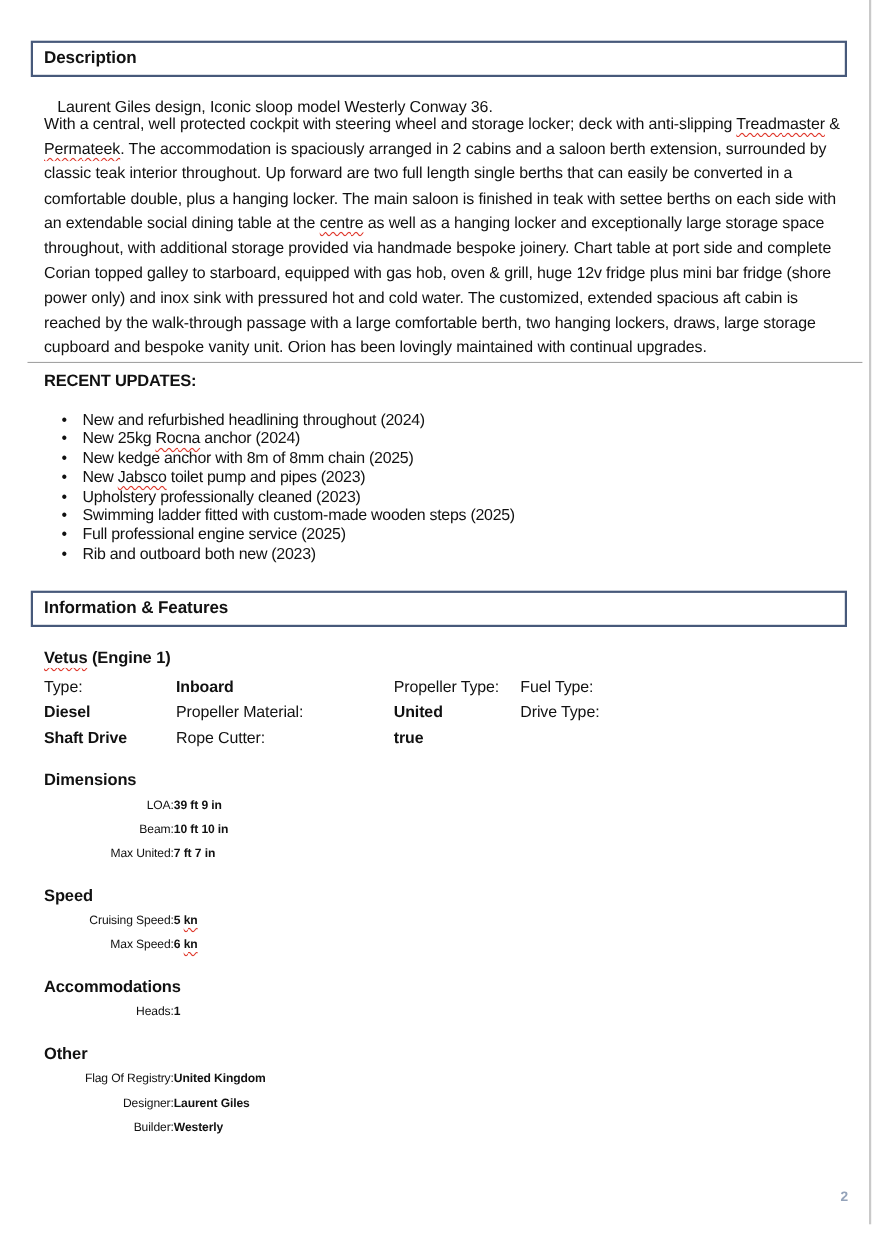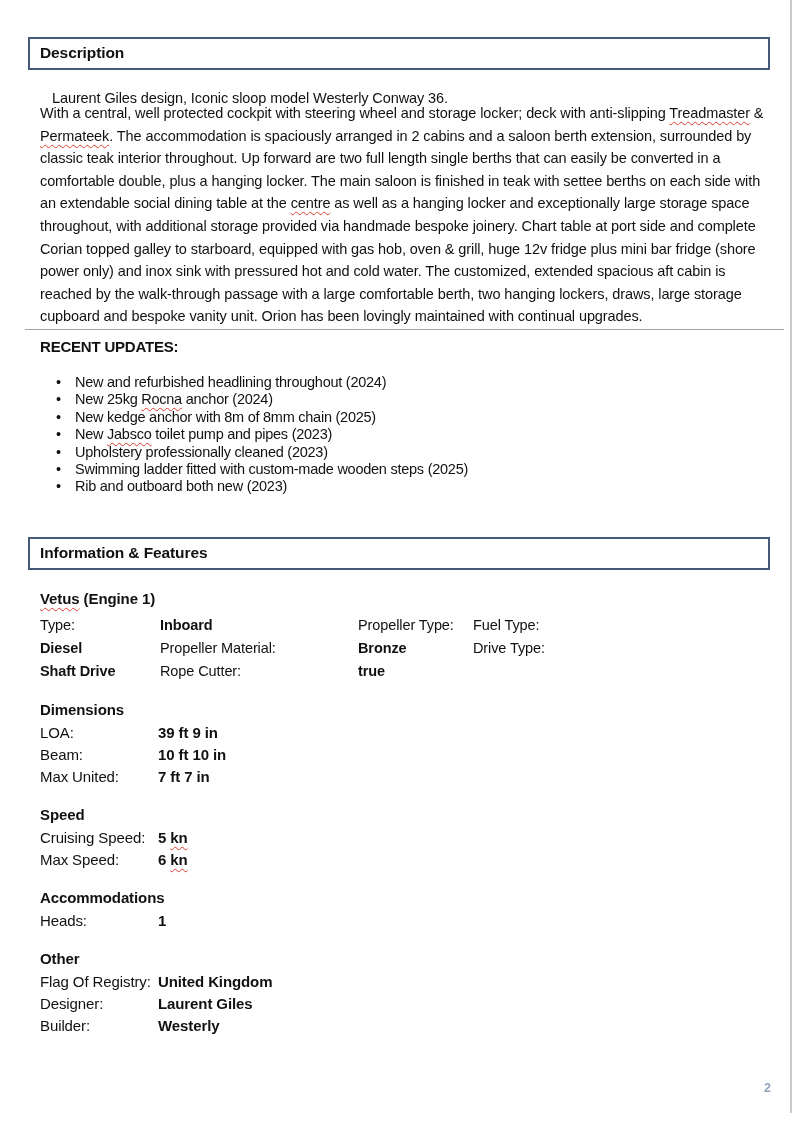--- a/index.html
+++ b/index.html
@@ -69,21 +69,21 @@
     display: grid;
     grid-template-columns: 120px 198px 115px 1fr;
     row-gap: 6px;
     font-size: 14.5px; line-height: 17px; letter-spacing: -0.1px;
   }
   .lbl { font-weight: 400; }
   .val { font-weight: 700; }
 
   .spec-row {
     display: flex; margin-bottom: 5px;
-    font-size: 15px; line-height: 17px; letter-spacing: -0.1px;
+    font-size: 11px; line-height: 17px; letter-spacing: -0.1px; text-align: right;
   }
   .spec-row .lbl { width: 118px; flex: none; }
 
   .misspell {
     text-decoration: underline wavy var(--misspell, #e0392d) 1px;
     text-decoration-skip-ink: none;
     text-underline-offset: 3px;
   }
 
   .page-number {
@@ -111,37 +111,38 @@
 
   <h2 class="updates-heading">RECENT UPDATES:</h2>
 
   <ul class="updates-list" id="updates-list">
       <li>New and refurbished headlining throughout (2024)</li>
       <li>New 25kg <span class="misspell">Rocna</span> anchor (2024)</li>
       <li>New kedge anchor with 8m of 8mm chain (2025)</li>
       <li>New <span class="misspell">Jabsco</span> toilet pump and pipes (2023)</li>
       <li>Upholstery professionally cleaned (2023)</li>
       <li>Swimming ladder fitted with custom-made wooden steps (2025)</li>
+      <li>Full professional engine service (2025)</li>
       <li>Rib and outboard both new (2023)</li>
     </ul>
 
   <div class="header-box" id="info-box">
     <span>Information &amp; Features</span>
   </div>
 
   <div class="info-content">
     <h3 class="sec-heading" id="engine-heading"><span class="misspell">Vetus</span> (Engine 1)</h3>
     <div class="engine-grid" id="engine-grid">
         <div class="lbl">Type:</div>
         <div class="val">Inboard</div>
         <div class="lbl">Propeller Type:</div>
         <div class="lbl">Fuel Type:</div>
         <div class="val">Diesel</div>
         <div class="lbl">Propeller Material:</div>
-        <div class="val">Bronze</div>
+        <div class="val">United</div>
         <div class="lbl">Drive Type:</div>
         <div class="val">Shaft Drive</div>
         <div class="lbl">Rope Cutter:</div>
         <div class="val">true</div>
       </div>
     <div id="info-sections">
         <h3 class="sec-heading">Dimensions</h3>
         <div class="spec-row">
           <span class="lbl">LOA:</span>
           <span class="val">39 ft 9 in</span>

